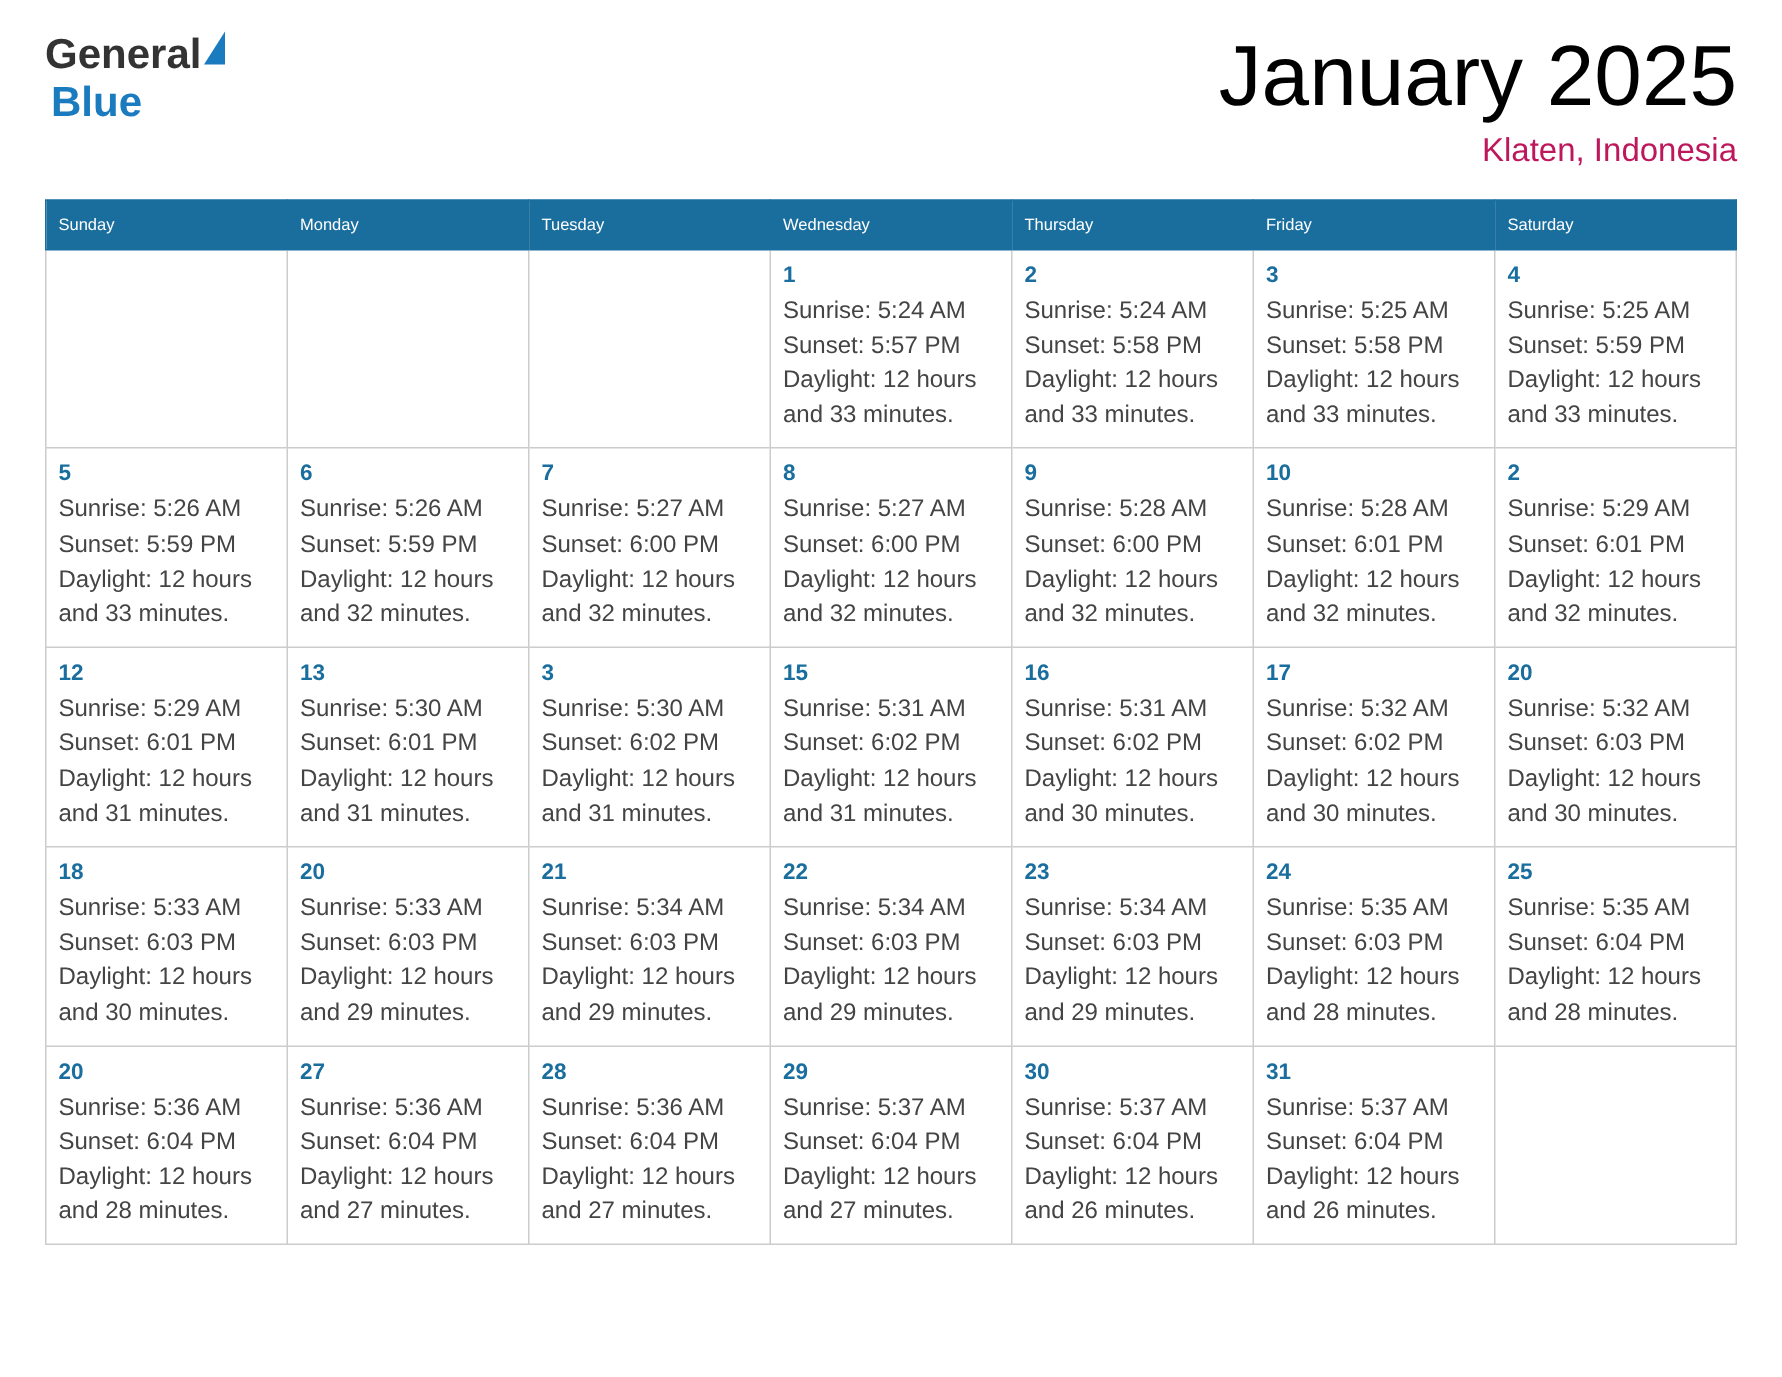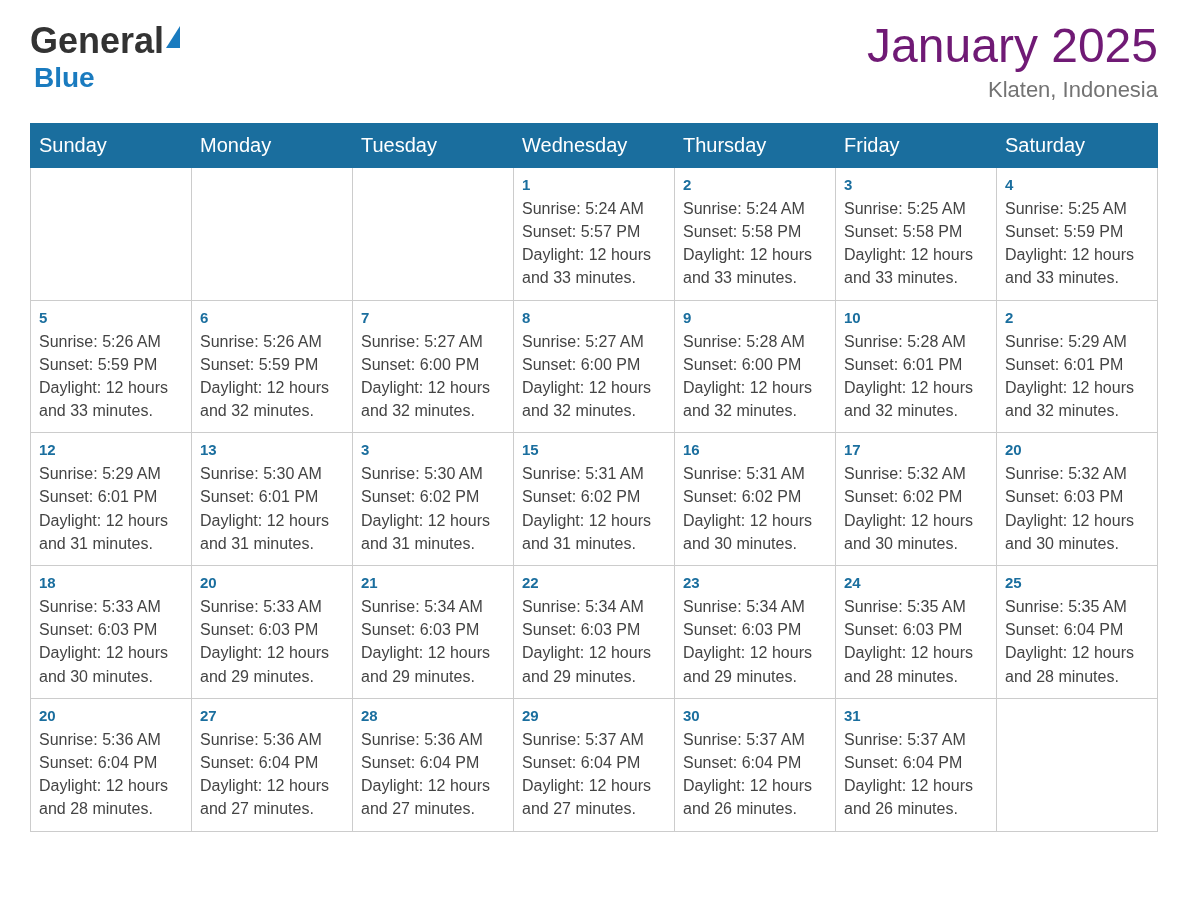--- a/index.html
+++ b/index.html
@@ -10,21 +10,21 @@
       min-height: 918px;
       padding: 20px 30px;
     }
     .header-section {
       display: flex;
       justify-content: space-between;
       align-items: flex-start;
       margin-bottom: 20px;
     }
     .logo-text-general {
-      font-size: 36px;
+      font-size: 28px;
       font-weight: bold;
       color: #333;
     }
     .logo-text-blue {
       font-size: 28px;
       font-weight: bold;
       color: #1a7bbf;
     }
     .logo-triangle {
       width: 0;
@@ -32,39 +32,39 @@
       border-left: 14px solid transparent;
       border-bottom: 22px solid #1a7bbf;
       margin-left: 2px;
       position: relative;
       top: -4px;
     }
     .title-section {
       text-align: right;
     }
     .calendar-title {
-      font-size: 48px;
+      font-size: 57px;
       font-weight: normal;
-      color: #701a75;
+      color: #000000;
       line-height: 1.1;
     }
     .calendar-subtitle {
       font-size: 22px;
-      color: #737373;
+      color: #be185d;
       margin-top: 4px;
     }
     .calendar-table {
       width: 100%;
       border-collapse: collapse;
       table-layout: fixed;
     }
     .calendar-table thead tr th {
       background-color: #1a6e9e;
       color: #fff;
-      font-size: 20px;
+      font-size: 11px;
       font-weight: normal;
       padding: 10px 8px;
       text-align: left;
       border: 1px solid #1a6e9e;
     }
     .calendar-table tbody tr td {
       vertical-align: top;
       padding: 8px 8px 10px 8px;
       border: 1px solid #ccc;
       font-size: 12.5px;

